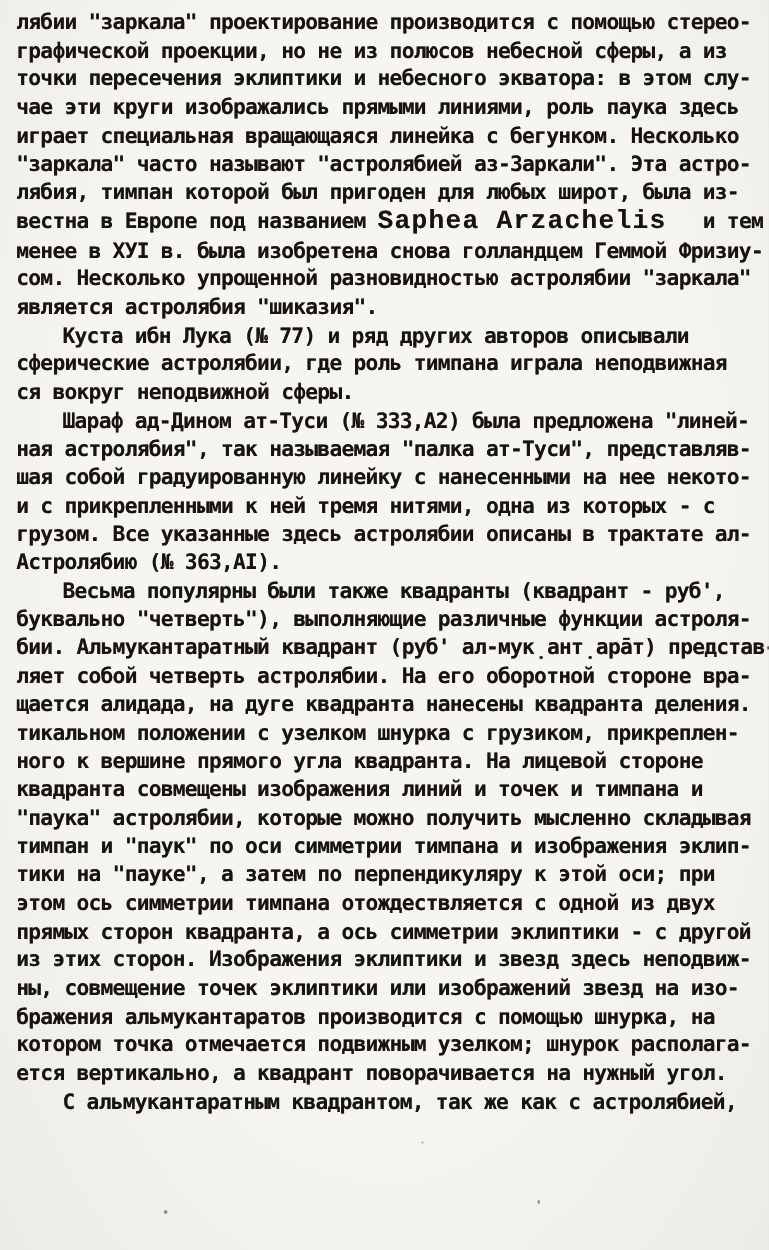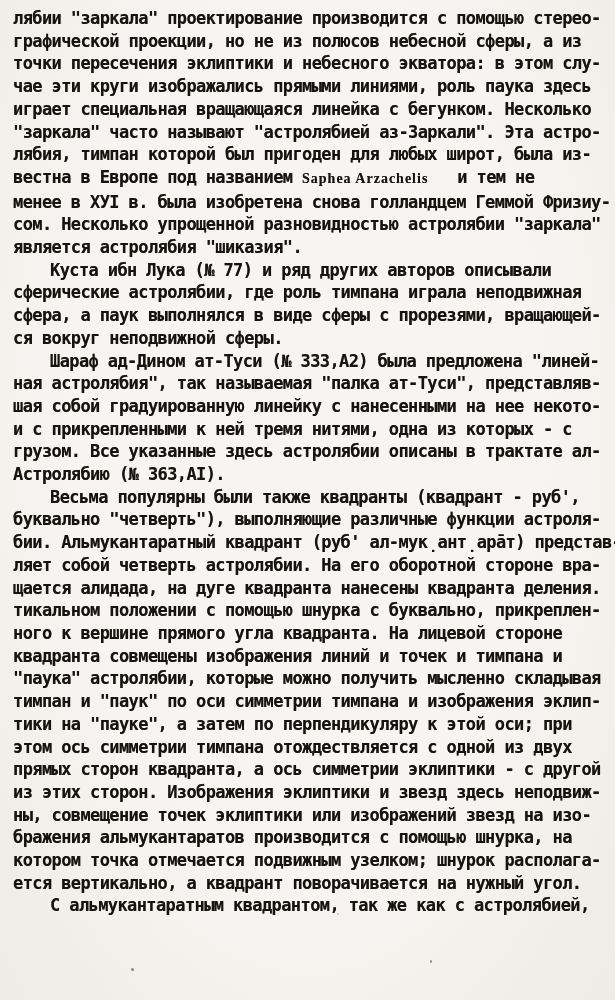--- a/index.html
+++ b/index.html
@@ -31,23 +31,23 @@
     letter-spacing: -0.6px;
     color: var(--ink, #17140f);
     text-shadow: 0 0 0.5px rgba(25, 20, 12, 0.55);
   }
   .indent { text-indent: 37px; }
   .u {
     text-decoration-thickness: 1.5px;
     text-underline-offset: 3px;
   }
   .latin {
-    font-family: Liberation Serif, serif;
+    font-family: Liberation Mono, monospace;
     font-weight: 700;
-    font-size: 14px;
+    font-size: 21px;
     letter-spacing: 1px;
   }
   .pageno {
     position: absolute;
     left: 10px;
     top: 1002px;
     font-family: "DejaVu Sans Mono", "Liberation Mono", monospace;
     font-weight: bold;
     font-size: 23px;
     letter-spacing: 0;
@@ -74,34 +74,33 @@
       <div class="line"><span>чае эти круги изображались прямыми линиями, роль паука здесь</span></div>
       <div class="line"><span>играет специальная вращающаяся линейка с бегунком. Несколько</span></div>
       <div class="line"><span>"заркала" часто называют "астролябией аз-Заркали". Эта астро-</span></div>
       <div class="line"><span>лябия, тимпан которой был пригоден для любых широт, была из-</span></div>
       <div class="line"><span>вестна в Европе под названием </span><span class="latin">Saphea Arzachelis</span><span>   и тем не</span></div>
       <div class="line"><span>менее в ХУI в. была изобретена снова голландцем Геммой Фризиу-</span></div>
       <div class="line"><span>сом. Несколько упрощенной разновидностью астролябии "заркала"</span></div>
       <div class="line"><span>является астролябия "шиказия".</span></div>
       <div class="line indent"><span>Куста ибн Лука (№ </span><span class="u">77</span><span>) и ряд других авторов описывали</span></div>
       <div class="line"><span>сферические астролябии, где роль тимпана играла неподвижная</span></div>
-      <div class="line"><span>сфера, а паук выполнялся в виде сферы с прорезями, вращающей-</span></div>
       <div class="line"><span>ся вокруг неподвижной сферы.</span></div>
       <div class="line indent"><span>Шараф ад-Дином ат-Туси (№ </span><span class="u">333</span><span>,</span><span class="u">А2</span><span>) была предложена "линей-</span></div>
       <div class="line"><span>ная астролябия", так называемая "палка ат-Туси", представляв-</span></div>
       <div class="line"><span>шая собой градуированную линейку с нанесенными на нее некото-</span></div>
       <div class="line"><span>и с прикрепленными к ней тремя нитями, одна из которых - с</span></div>
       <div class="line"><span>грузом. Все указанные здесь астролябии описаны в трактате ал-</span></div>
       <div class="line"><span>Астролябию (№ </span><span class="u">363</span><span>,</span><span class="u">АI</span><span>).</span></div>
       <div class="line indent"><span>Весьма популярны были также квадранты (квадрант - руб',</span></div>
       <div class="line"><span>буквально "четверть"), выполняющие различные функции астроля-</span></div>
       <div class="line"><span>бии. Альмукантаратный квадрант (руб' ал-мук̣ант̣ара̄т) представ-</span></div>
       <div class="line"><span>ляет собой четверть астролябии. На его оборотной стороне вра-</span></div>
       <div class="line"><span>щается алидада, на дуге квадранта нанесены квадранта деления.</span></div>
-      <div class="line"><span>тикальном положении с помощью шнурка с буквально, прикреплен-</span></div>
+      <div class="line"><span>тикальном положении с узелком шнурка с грузиком, прикреплен-</span></div>
       <div class="line"><span>ного к вершине прямого угла квадранта. На лицевой стороне</span></div>
       <div class="line"><span>квадранта совмещены изображения линий и точек и тимпана и</span></div>
       <div class="line"><span>"паука" астролябии, которые можно получить мысленно складывая</span></div>
       <div class="line"><span>тимпан и "паук" по оси симметрии тимпана и изображения эклип-</span></div>
       <div class="line"><span>тики на "пауке", а затем по перпендикуляру к этой оси; при</span></div>
       <div class="line"><span>этом ось симметрии тимпана отождествляется с одной из двух</span></div>
       <div class="line"><span>прямых сторон квадранта, а ось симметрии эклиптики - с другой</span></div>
       <div class="line"><span>из этих сторон. Изображения эклиптики и звезд здесь неподвиж-</span></div>
       <div class="line"><span>ны, совмещение точек эклиптики или изображений звезд на изо-</span></div>
       <div class="line"><span>бражения альмукантаратов производится с помощью шнурка, на</span></div>

